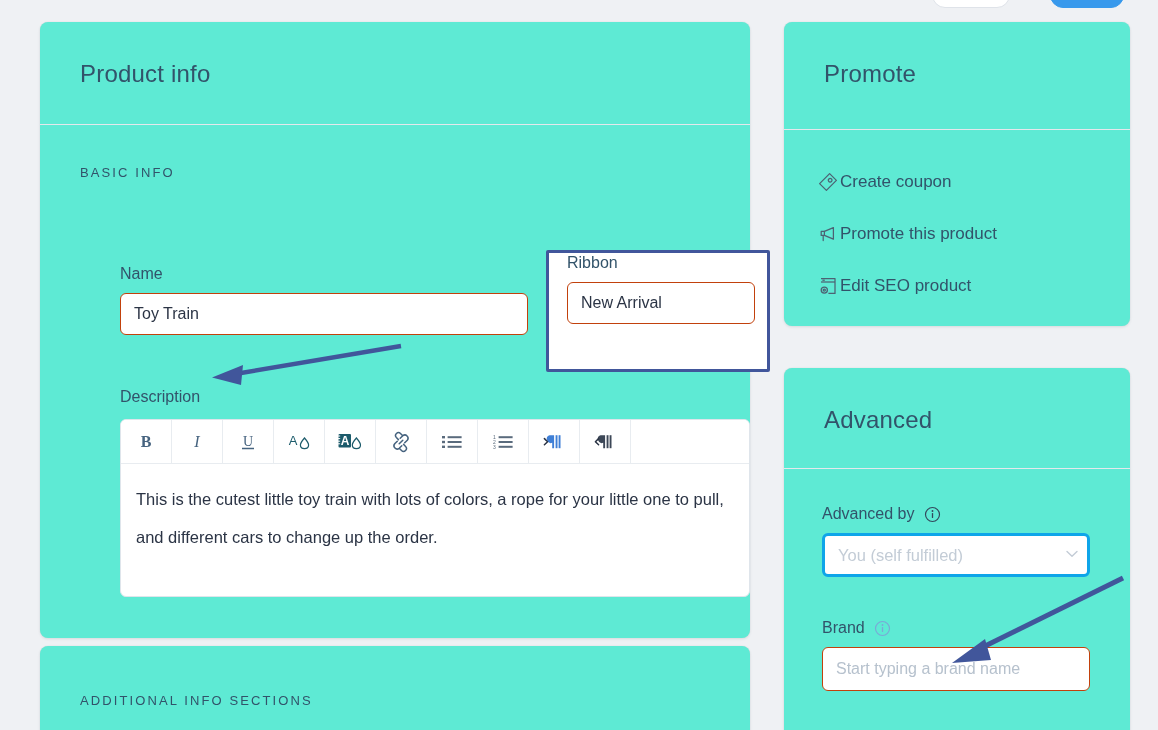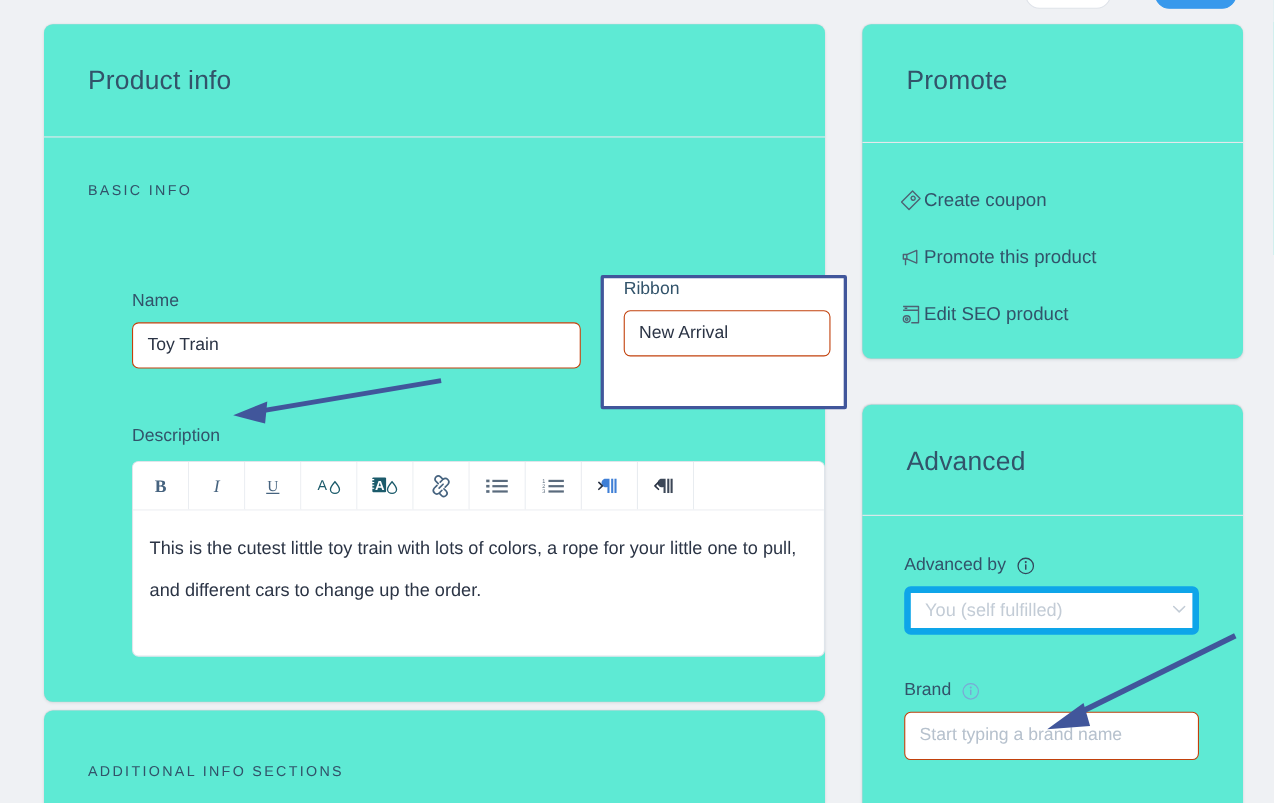--- a/index.html
+++ b/index.html
@@ -202,21 +202,21 @@
     flex: 0 0 24px;
   }
 
   .adv-body { padding: 36px 38px 0 38px; }
   .adv-field { margin-bottom: 33px; }
 
   .select-wrap { position: relative; }
   .select-box {
     width: 268px;
     height: 44px;
-    border: 6px solid #0ea5e9;
+    border: 3px solid #0ea5e9;
     border-radius: 6px;
     display: flex;
     align-items: center;
     padding: 0 13px;
     font-size: 16.5px;
     color: #c3ccd6;
     background: #fff;
   }
   .chevron {
     position: absolute;

